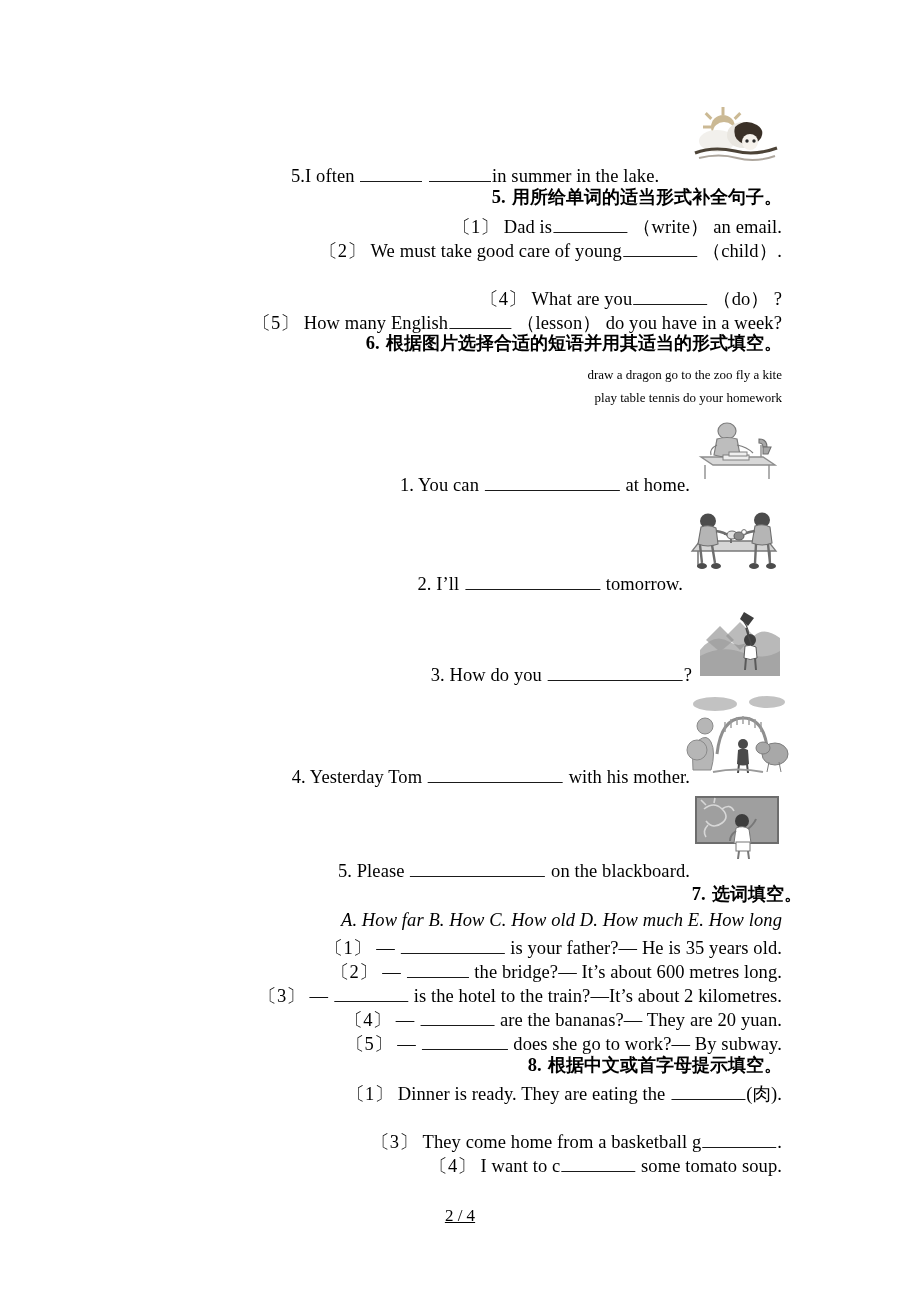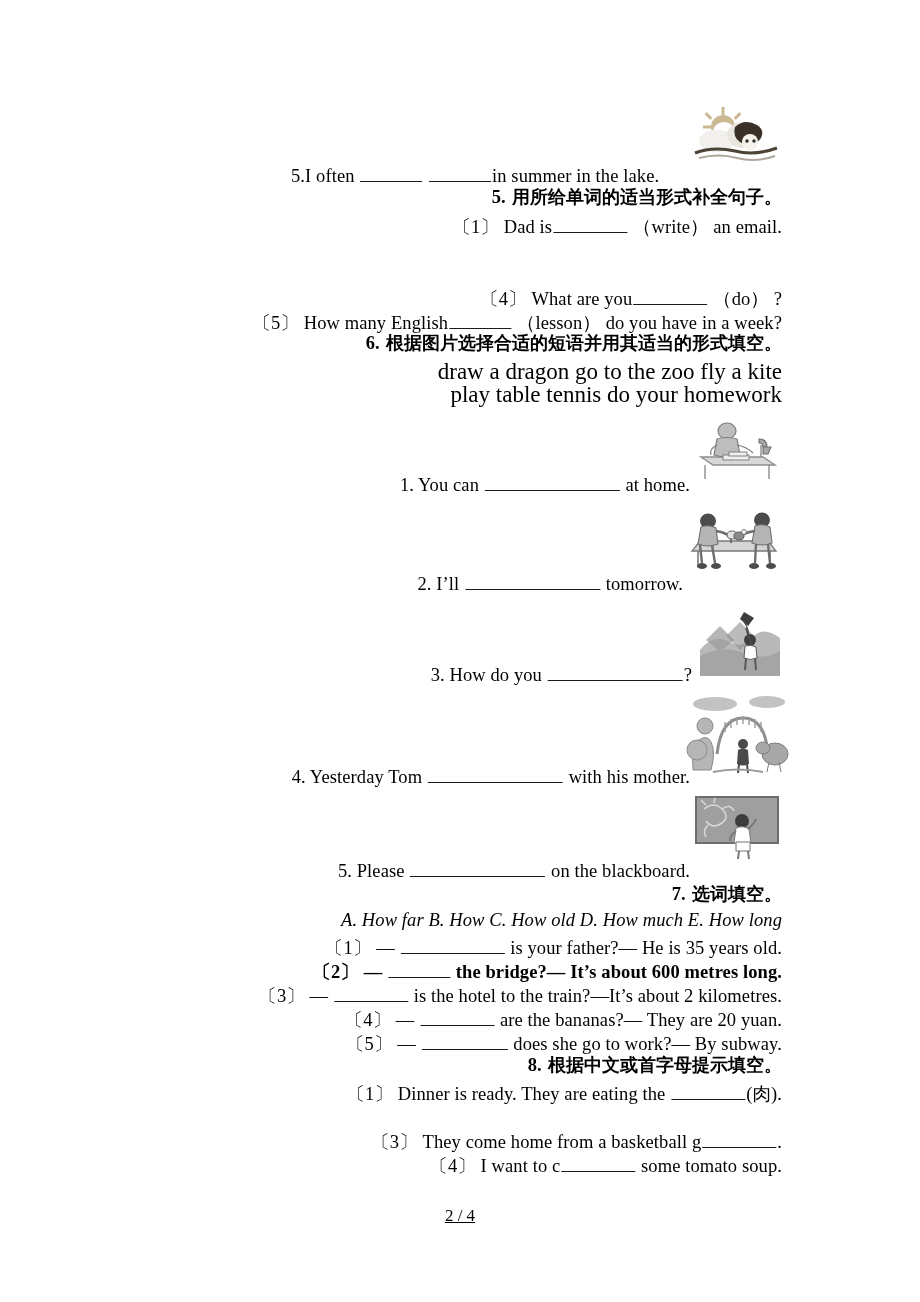--- a/index.html
+++ b/index.html
@@ -69,22 +69,23 @@
   
   .illus {
     position: absolute;
     overflow: hidden;
   }
   .illus svg { display: block; }
 
   .wordbank {
     position: absolute;
     white-space: nowrap;
-    font-size: 23px;
+    font-size: 13px;
     text-align: right;
+    margin-top: 8px;
   }
 </style>
 </head>
 <body>
 
 <div class="page">
 
   <div class="illus" style="left:693px; top:101px; width:86px; height:64px;">
     <svg width="86" height="64" viewBox="0 0 86 64" xmlns="http://www.w3.org/2000/svg">
       <rect width="86" height="64" fill="#ffffff"></rect>
@@ -124,20 +125,25 @@
     <span>用所给单词的适当形式补全句子。</span>
   </div>
 
   <div class="line" style="left:782px; top:214px; transform:translateX(-100%);">
     <span>〔1〕</span>
     <span>Dad is</span><span class="blank b-md"></span>
     <span>（write）</span>
     <span>an email.</span>
   </div>
 
+  <div class="line" style="left:782px; top:238px; transform:translateX(-100%);">
+    <span>〔2〕</span>
+    <span>We must take good care of young</span><span class="blank b-md"></span>
+    <span>（child）</span><span>.</span>
+  </div>
 
 
   <div class="line" style="left:782px; top:286px; transform:translateX(-100%);">
     <span>〔4〕</span>
     <span>What are you</span><span class="blank b-md"></span>
     <span>（do）</span>
     <span>?</span>
   </div>
 
   <div class="line" style="left:782px; top:310px; transform:translateX(-100%);">
@@ -318,37 +324,37 @@
     </svg>
   </div>
 
   <div class="line" style="left:690px; top:858px; transform:translateX(-100%);">
     <span>5.</span>
     <span>Please</span>
     <span class="blank b-xxl"></span>
     <span>on the blackboard.</span>
   </div>
 
-  <div class="heading" style="left:782px; top:885px; transform:translateX(-100%);">
+  <div class="heading" style="left:802px; top:885px; transform:translateX(-100%);">
     <span class="num">7.</span>
     <span>选词填空。</span>
   </div>
 
   <div class="line" style="left:782px; top:911px; transform:translateX(-100%);font-style:italic;">
     <span>A. How far   B. How   C. How old   D. How much   E. How long</span>
   </div>
 
   <div class="line" style="left:782px; top:935px; transform:translateX(-100%);">
     <span>〔1〕</span>
     <span>—</span>
     <span class="blank b-xl"></span>
     <span>is your father?— He is 35 years old.</span>
   </div>
 
-  <div class="line" style="left:782px; top:959px; transform:translateX(-100%);font-weight:bold;">
+  <div class="line" style="left:782px; top:959px; transform:translateX(-100%);">
     <span>〔2〕</span>
     <span>—</span>
     <span class="blank b-sm"></span>
     <span>the bridge?— It’s about 600 metres long.</span>
   </div>
 
   <div class="line" style="left:782px; top:983px; transform:translateX(-100%);">
     <span>〔3〕</span>
     <span>—</span>
     <span class="blank b-md"></span>

